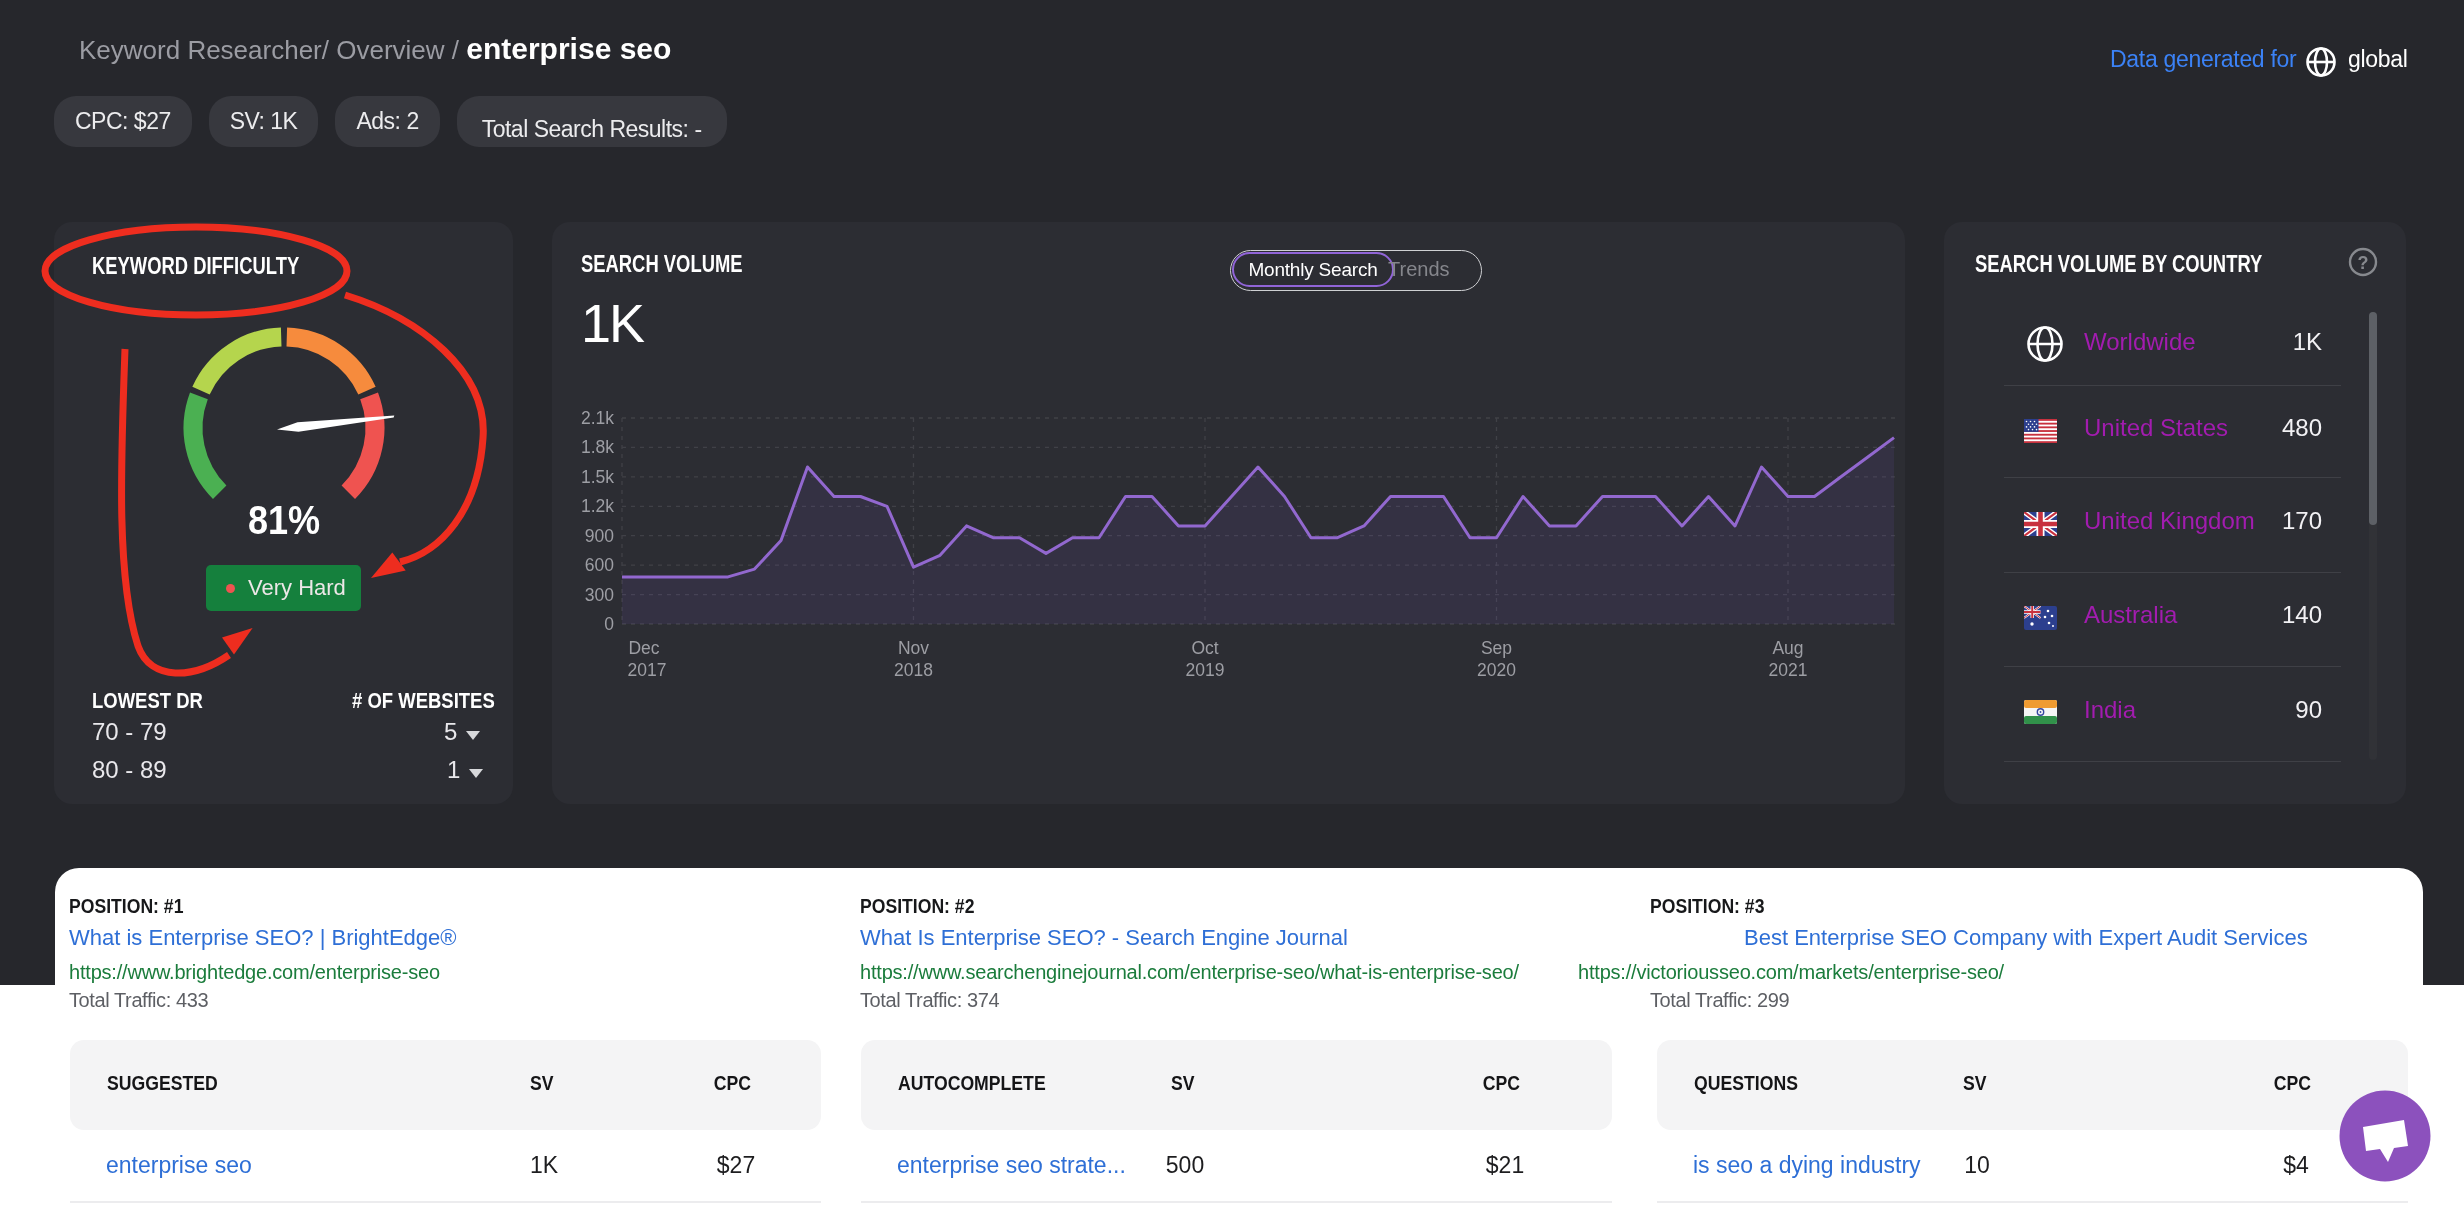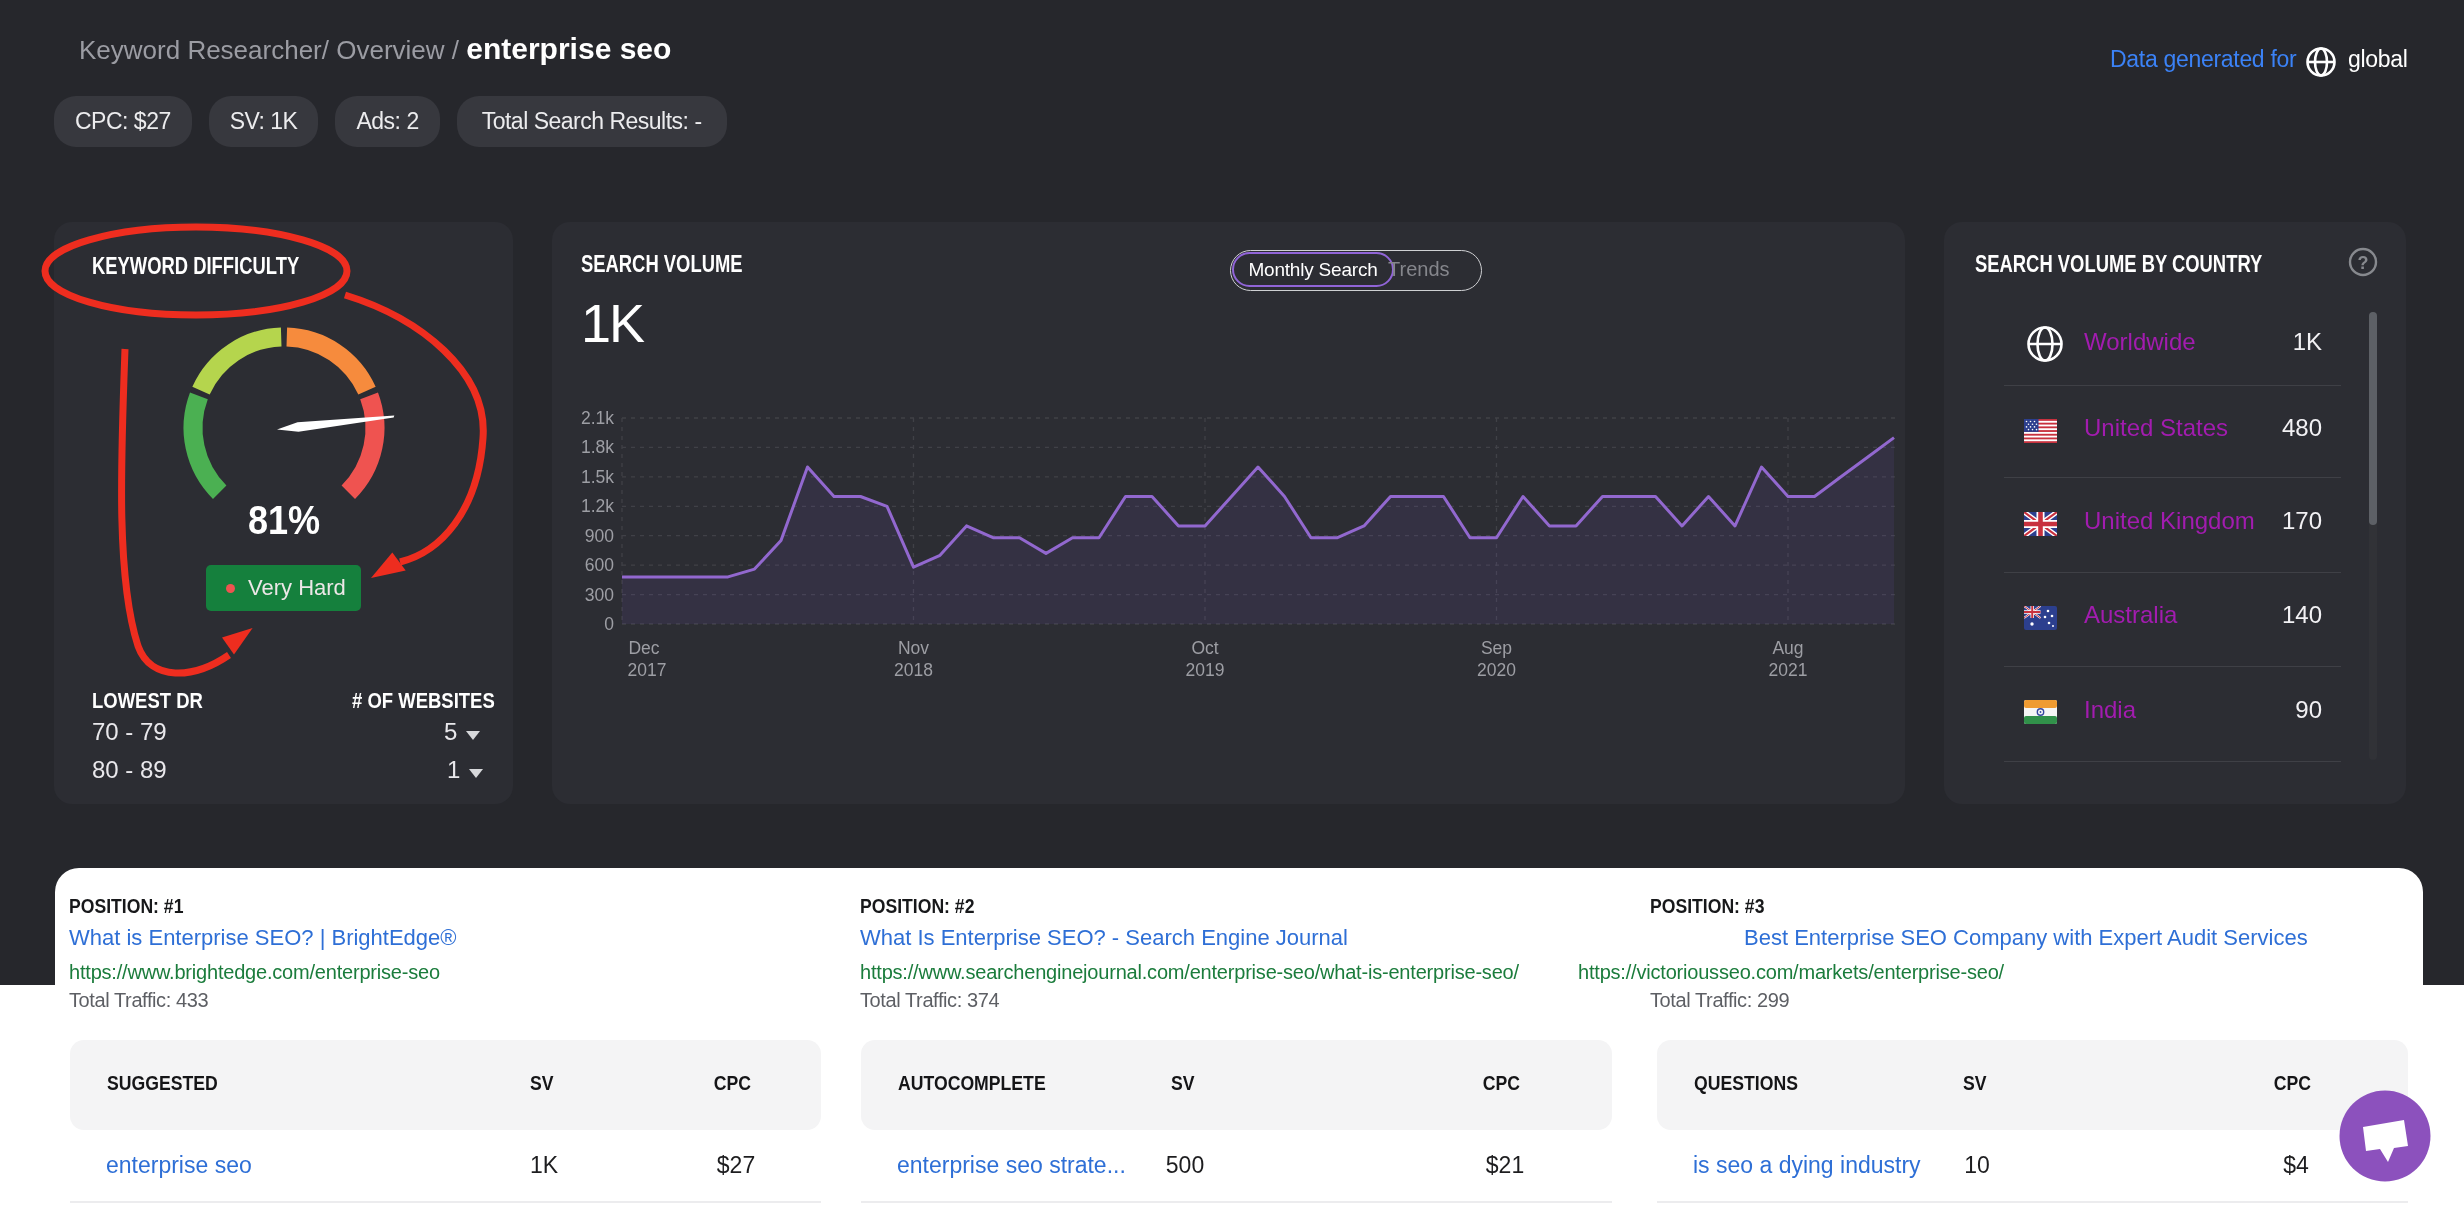--- a/index.html
+++ b/index.html
@@ -49,21 +49,21 @@
 <div class="gen">Data generated for</div>
 <svg width="40" height="40" style="left:2306px;top:47px" viewBox="0 0 40 40">
   <g stroke="#fff" stroke-width="2.6" fill="none">
     <circle cx="15" cy="15" r="13.5"></circle>
     <ellipse cx="15" cy="15" rx="6" ry="13.5"></ellipse>
     <line x1="1.5" y1="15" x2="28.5" y2="15"></line>
   </g>
 </svg>
 <div class="gen" style="left:2348px;color:#fff">global</div>
 <div class="chips">
-  <span class="chip">CPC: $27</span><span class="chip">SV: 1K</span><span class="chip">Ads: 2</span><span class="chip" style="padding:0 25px">Total Search Results: -</span>
+  <span class="chip">CPC: $27</span><span class="chip">SV: 1K</span><span class="chip">Ads: 2</span><span class="chip" style="padding:8px 25px">Total Search Results: -</span>
 </div>
 
 <div class="card" style="left:54px;width:459px;"></div>
 <div class="ctitle" style="left:92px;top:253px">KEYWORD DIFFICULTY</div>
 <svg width="459" height="582" style="left:54px;top:222px" viewBox="0 0 459 582">
   <path d="M 165.7 270.3 A 91 91 0 0 1 144.9 173.8" stroke="#4bb052" stroke-width="19" fill="none"></path>
   <path d="M 147.0 168.6 A 91 91 0 0 1 227.2 115.0" stroke="#b5d54d" stroke-width="19" fill="none"></path>
   <path d="M 232.8 115.0 A 91 91 0 0 1 313.0 168.6" stroke="#f68b3d" stroke-width="19" fill="none"></path>
   <path d="M 315.1 173.8 A 91 91 0 0 1 294.3 270.3" stroke="#ef5350" stroke-width="19" fill="none"></path>
   <path d="M 223 207.5 L 243.5 200.2 L 340.3 193.4 L 339.7 195.6 L 244.5 209.8 Z" fill="#fff"></path>

